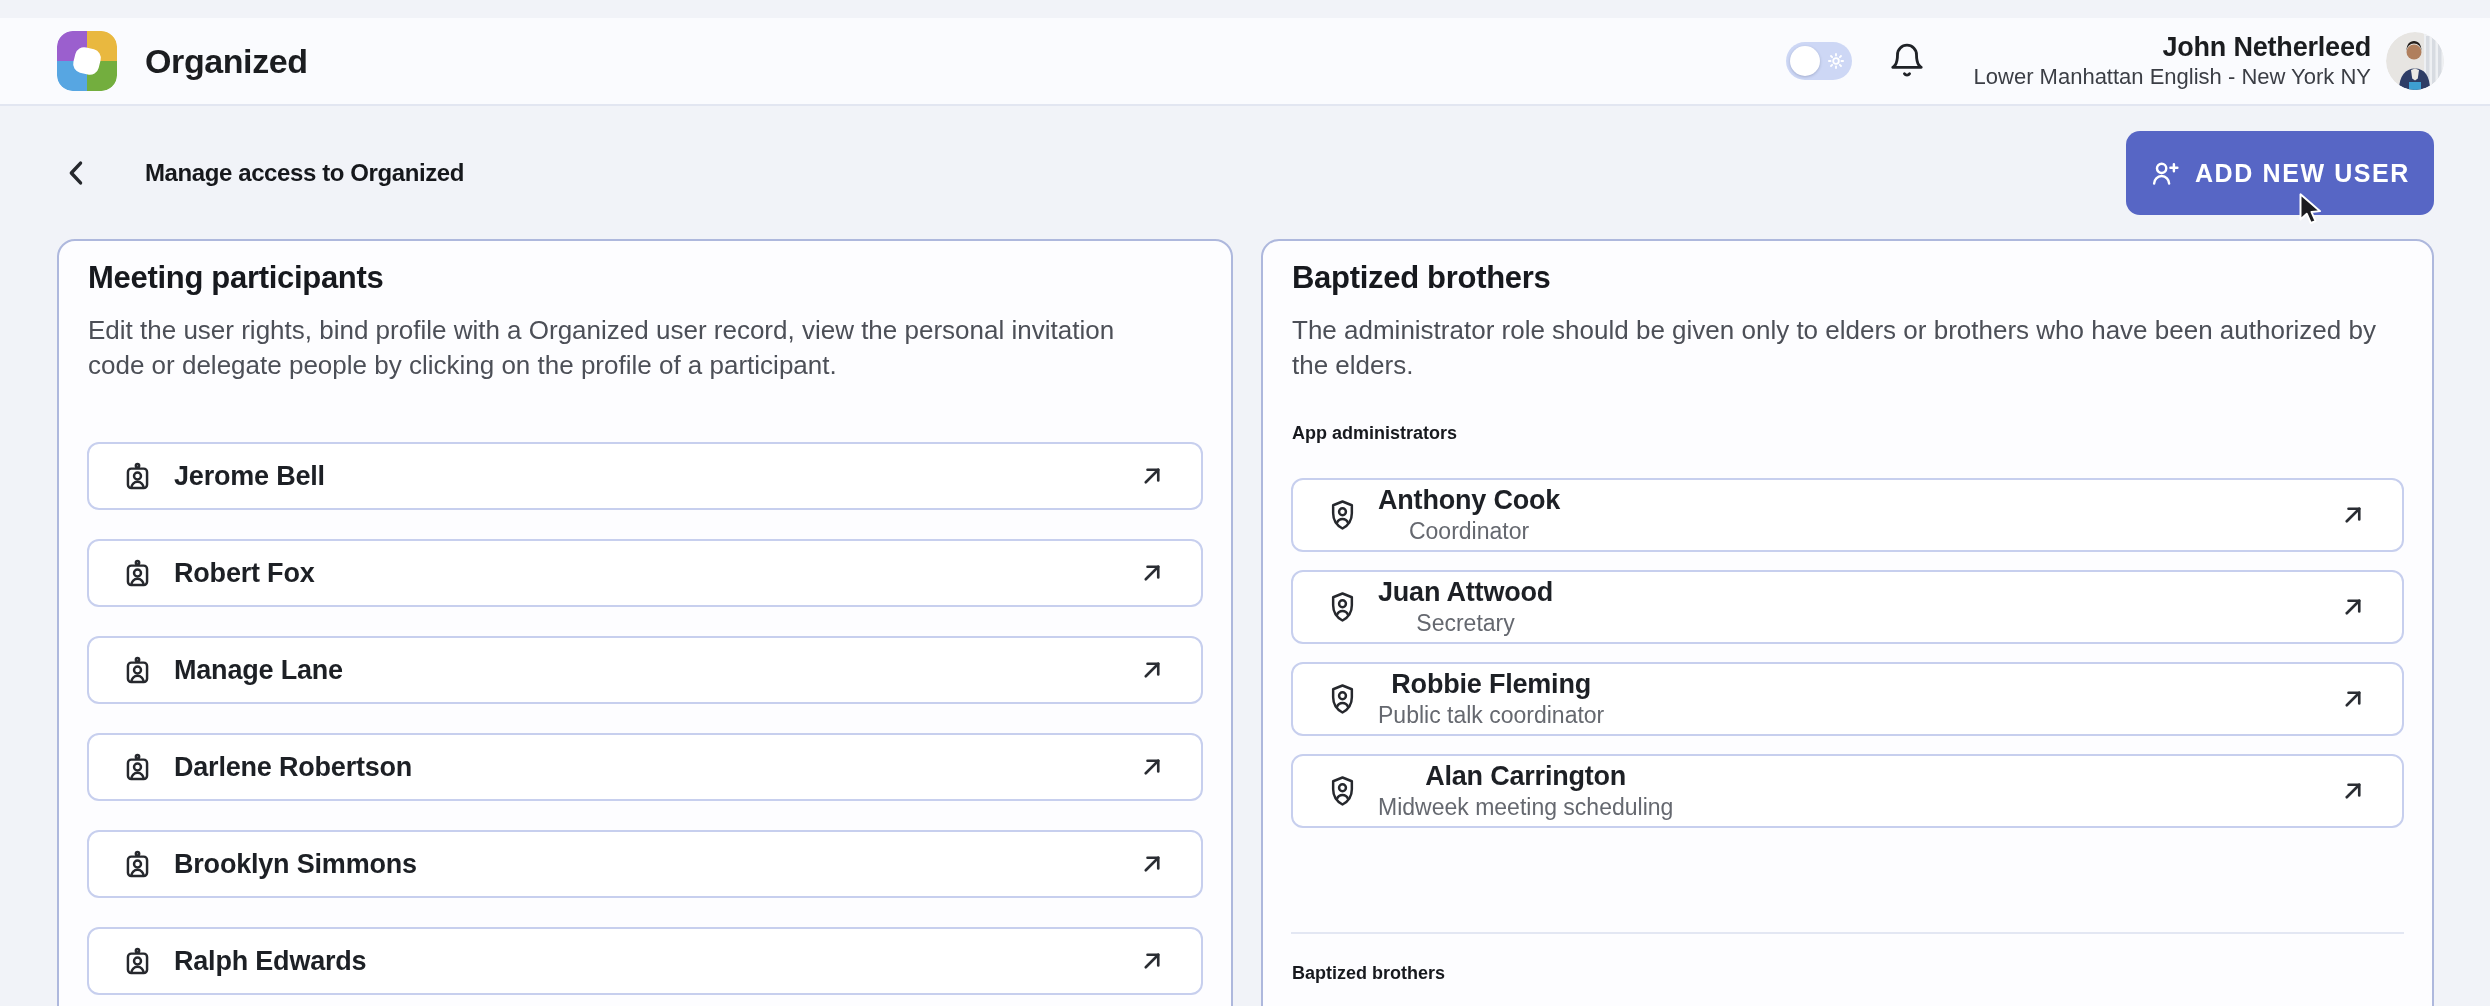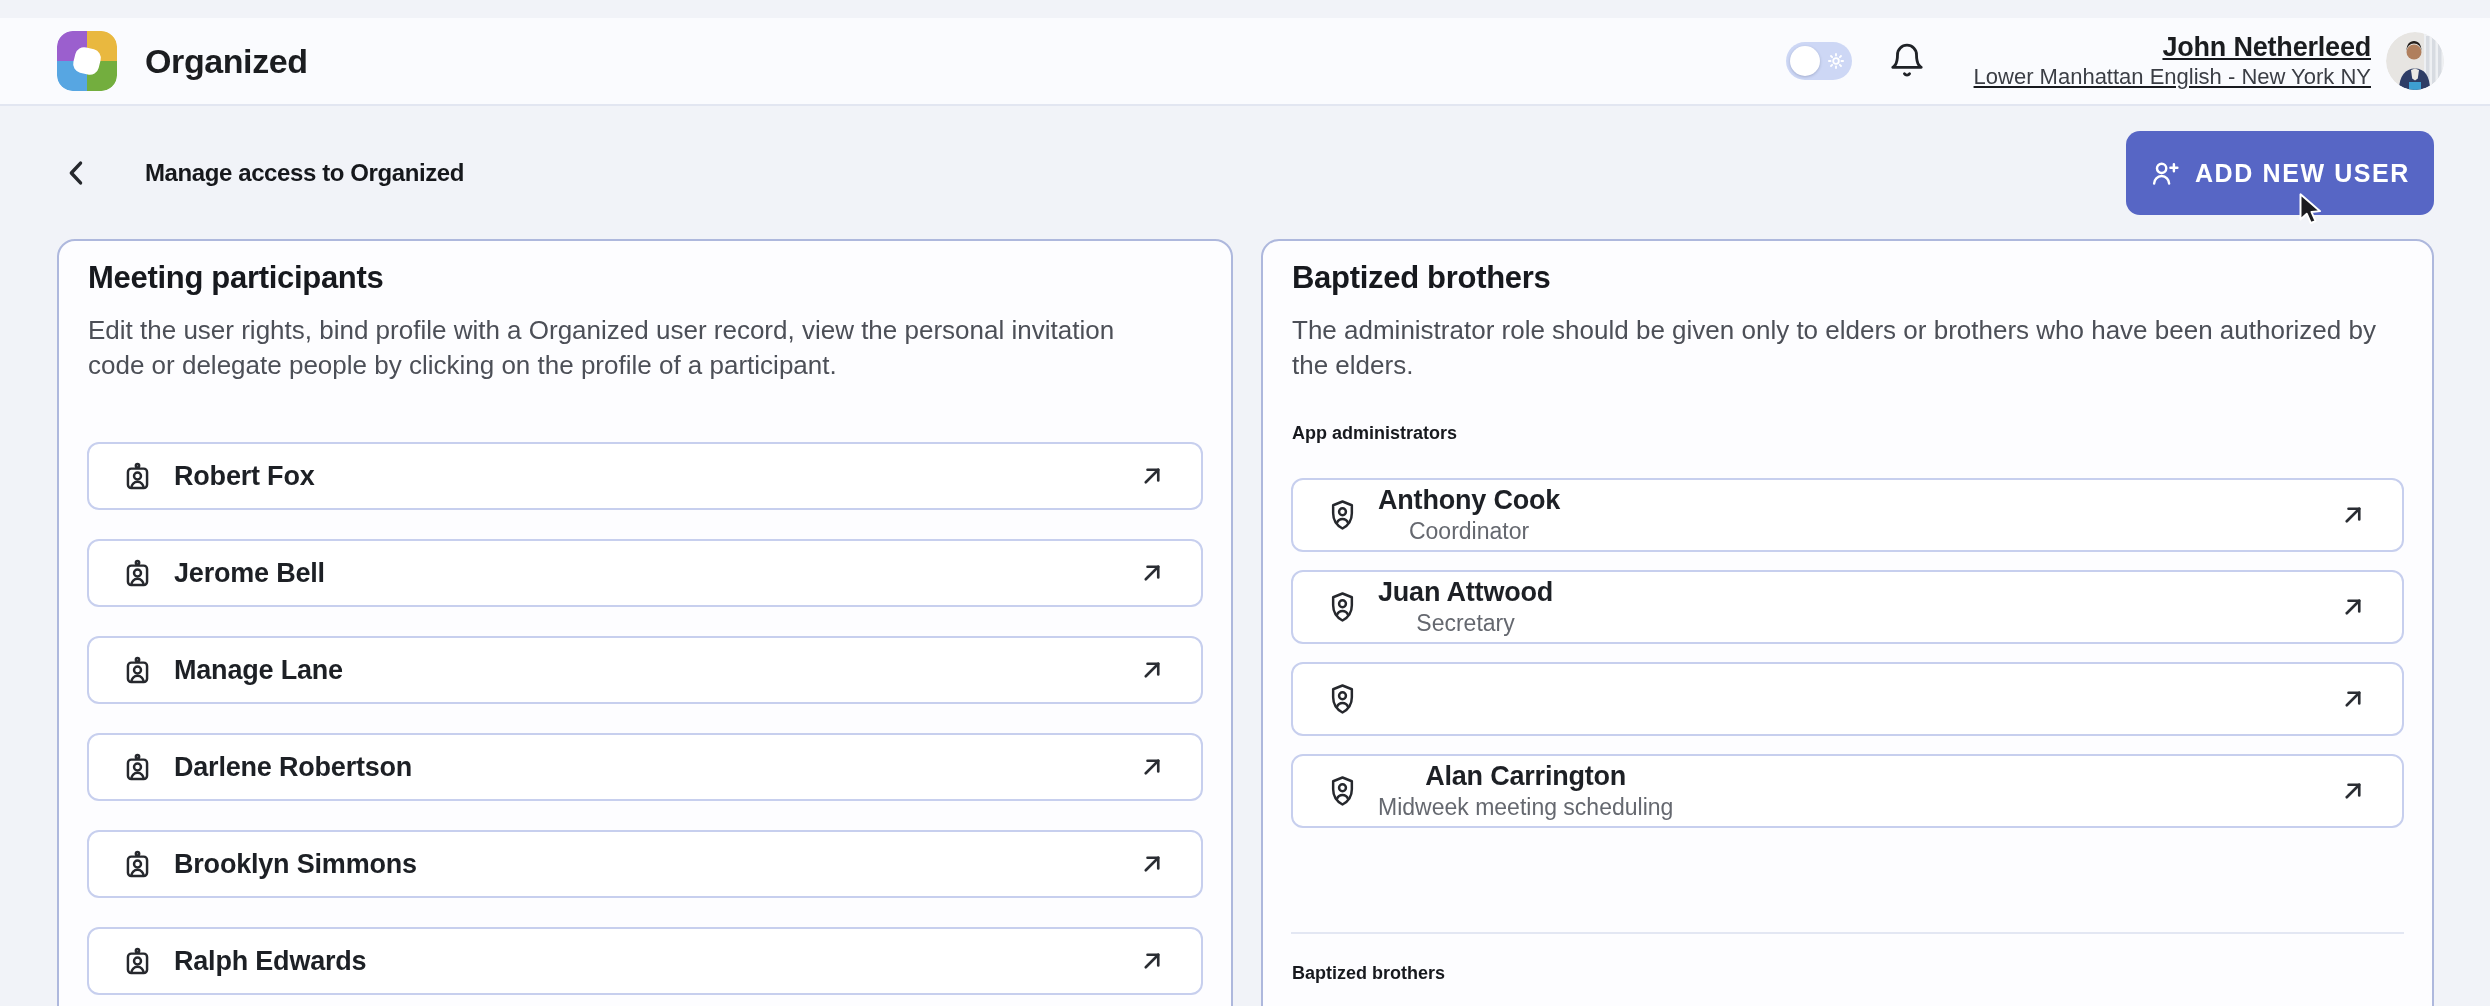--- a/index.html
+++ b/index.html
@@ -14,21 +14,21 @@
   .brand { display:flex; align-items:center; gap:28px; }
   .logo { width:60px; height:60px; border-radius:16px; overflow:hidden; flex:none; cursor:pointer; }
   .app-name { font-size:34px; font-weight:bold; letter-spacing:-0.4px; color:#1b1d20; }
   .topbar-right { margin-left:auto; display:flex; align-items:center; }
   .theme-toggle { position:relative; width:66px; height:38px; border-radius:19px;
                   background:#cdd7f5; flex:none; cursor:pointer; }
   .theme-toggle .knob { position:absolute; left:4px; top:4px; width:30px; height:30px;
                         border-radius:50%; background:#ffffff; box-shadow:0 1px 3px rgba(40,50,90,.25); }
   .theme-toggle .sun { position:absolute; right:6px; top:9px; }
   .bell { margin-left:36px; cursor:pointer; display:block; }
-  .user-info { margin-left:48px; display:flex; align-items:center; cursor:pointer;text-decoration:underline; }
+  .user-info { margin-left:48px; display:flex; align-items:center; cursor:pointer; }
   .user-text { text-align:right; }
   .user-name { font-size:27px; font-weight:bold; color:#1b1d20; line-height:31px; letter-spacing:-0.2px; }
   .user-cong { font-size:22px; color:#3b3e45; line-height:27px; }
   .avatar { width:58px; height:58px; border-radius:50%; overflow:hidden; margin-left:15px; flex:none; }
 
   
   .page-header { position:absolute; top:133px; left:57px; right:56px; height:80px;
                  display:flex; align-items:center; }
   .back-btn { background:none; border:none; cursor:pointer; padding:0; margin:0 0 0 3px;
               display:flex; align-items:center; }
@@ -163,39 +163,39 @@
     <div class="card-list list-participants" id="participants-list">
     <div class="card card-1line">
       <span class="lead-icon">
         <svg viewBox="0 0 24 24" width="31" height="31" fill="none" stroke="#26282d" stroke-width="1.9" stroke-linecap="round" stroke-linejoin="round">
           <circle cx="12" cy="3.7" r="1.3"></circle>
           <rect x="4.6" y="5.9" width="14.8" height="15" rx="2.6"></rect>
           <circle cx="12" cy="11.6" r="2.7"></circle>
           <path d="M7.3 20.8a4.7 4.7 0 0 1 9.4 0"></path>
         </svg>
       </span>
+      <span class="card-name">Jerome Bell</span>
+      <span class="arrow">
+        <svg viewBox="0 0 24 24" width="30" height="30" fill="none" stroke="#2a2d33" stroke-width="2.1" stroke-linecap="round" stroke-linejoin="round">
+          <path d="M7 17 L17 7"></path>
+              <path d="M8.4 7 H17 V15.6"></path>
+        </svg>
+      </span>
+    </div>
+
+    <div class="card card-1line">
+      <span class="lead-icon">
+        <svg viewBox="0 0 24 24" width="31" height="31" fill="none" stroke="#26282d" stroke-width="1.9" stroke-linecap="round" stroke-linejoin="round">
+          <circle cx="12" cy="3.7" r="1.3"></circle>
+          <rect x="4.6" y="5.9" width="14.8" height="15" rx="2.6"></rect>
+          <circle cx="12" cy="11.6" r="2.7"></circle>
+          <path d="M7.3 20.8a4.7 4.7 0 0 1 9.4 0"></path>
+        </svg>
+      </span>
       <span class="card-name">Robert Fox</span>
-      <span class="arrow">
-        <svg viewBox="0 0 24 24" width="30" height="30" fill="none" stroke="#2a2d33" stroke-width="2.1" stroke-linecap="round" stroke-linejoin="round">
-          <path d="M7 17 L17 7"></path>
-              <path d="M8.4 7 H17 V15.6"></path>
-        </svg>
-      </span>
-    </div>
-
-    <div class="card card-1line">
-      <span class="lead-icon">
-        <svg viewBox="0 0 24 24" width="31" height="31" fill="none" stroke="#26282d" stroke-width="1.9" stroke-linecap="round" stroke-linejoin="round">
-          <circle cx="12" cy="3.7" r="1.3"></circle>
-          <rect x="4.6" y="5.9" width="14.8" height="15" rx="2.6"></rect>
-          <circle cx="12" cy="11.6" r="2.7"></circle>
-          <path d="M7.3 20.8a4.7 4.7 0 0 1 9.4 0"></path>
-        </svg>
-      </span>
-      <span class="card-name">Jerome Bell</span>
       <span class="arrow">
         <svg viewBox="0 0 24 24" width="30" height="30" fill="none" stroke="#2a2d33" stroke-width="2.1" stroke-linecap="round" stroke-linejoin="round">
           <path d="M7 17 L17 7"></path>
               <path d="M8.4 7 H17 V15.6"></path>
         </svg>
       </span>
     </div>
 
     <div class="card card-1line">
       <span class="lead-icon">
@@ -317,20 +317,24 @@
     </div>
 
     <div class="card card-2line">
       <span class="lead-icon">
         <svg viewBox="0 0 24 24" width="33" height="36" fill="none" stroke="#26282d" stroke-width="1.8" stroke-linecap="round" stroke-linejoin="round">
           <path d="M12 2.2 L18.8 4.9 V10.7 C18.8 15.9 16.1 19.6 12 21.8 C7.9 19.6 5.2 15.9 5.2 10.7 V4.9 Z"></path>
           <circle cx="12" cy="9.6" r="2.5"></circle>
           <path d="M8 17.6a4.3 4.3 0 0 1 8 0"></path>
         </svg>
       </span>
+      <span class="card-text">
+        <span class="card-name">Robbie Fleming</span>
+        <span class="card-role">Public talk coordinator</span>
+      </span>
       <span class="arrow">
         <svg viewBox="0 0 24 24" width="30" height="30" fill="none" stroke="#2a2d33" stroke-width="2.1" stroke-linecap="round" stroke-linejoin="round">
           <path d="M7 17 L17 7"></path>
               <path d="M8.4 7 H17 V15.6"></path>
         </svg>
       </span>
     </div>
 
     <div class="card card-2line">
       <span class="lead-icon">

